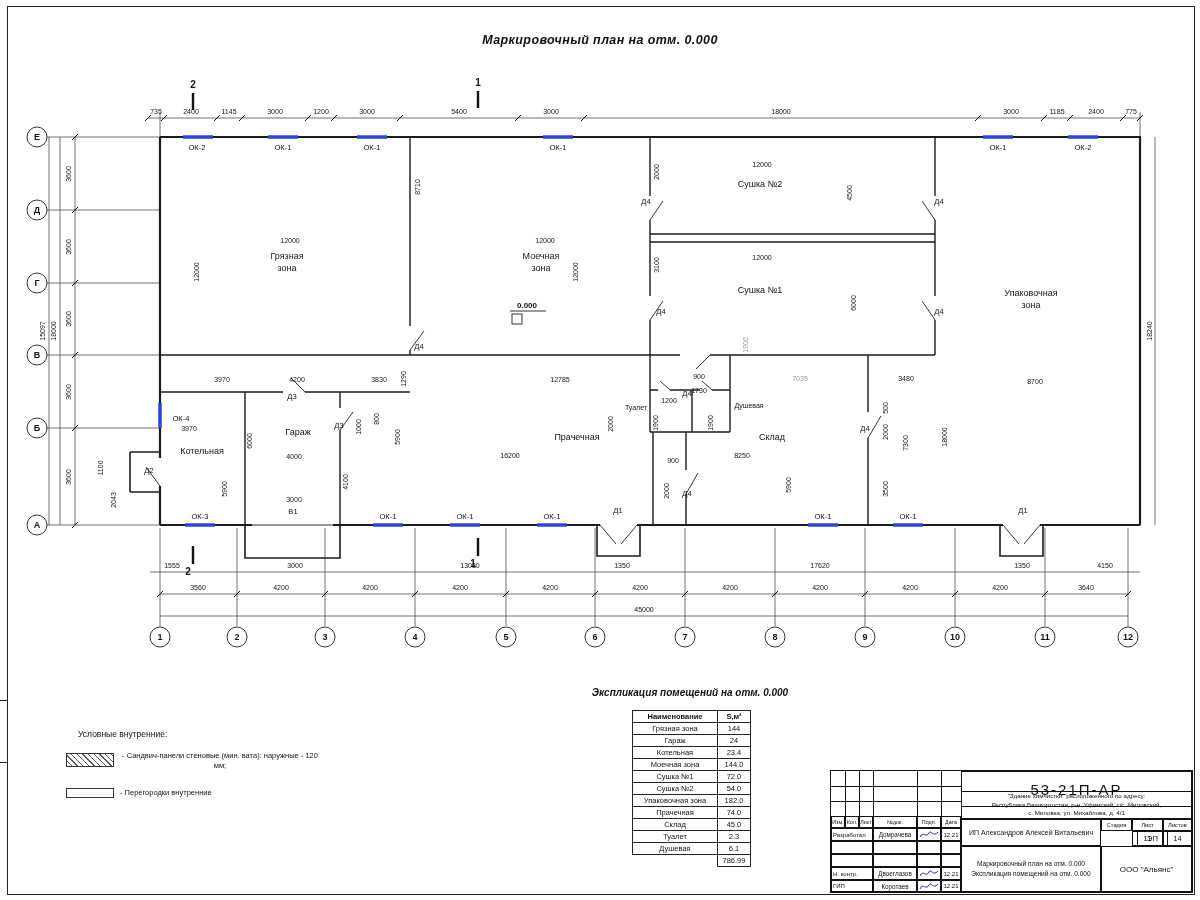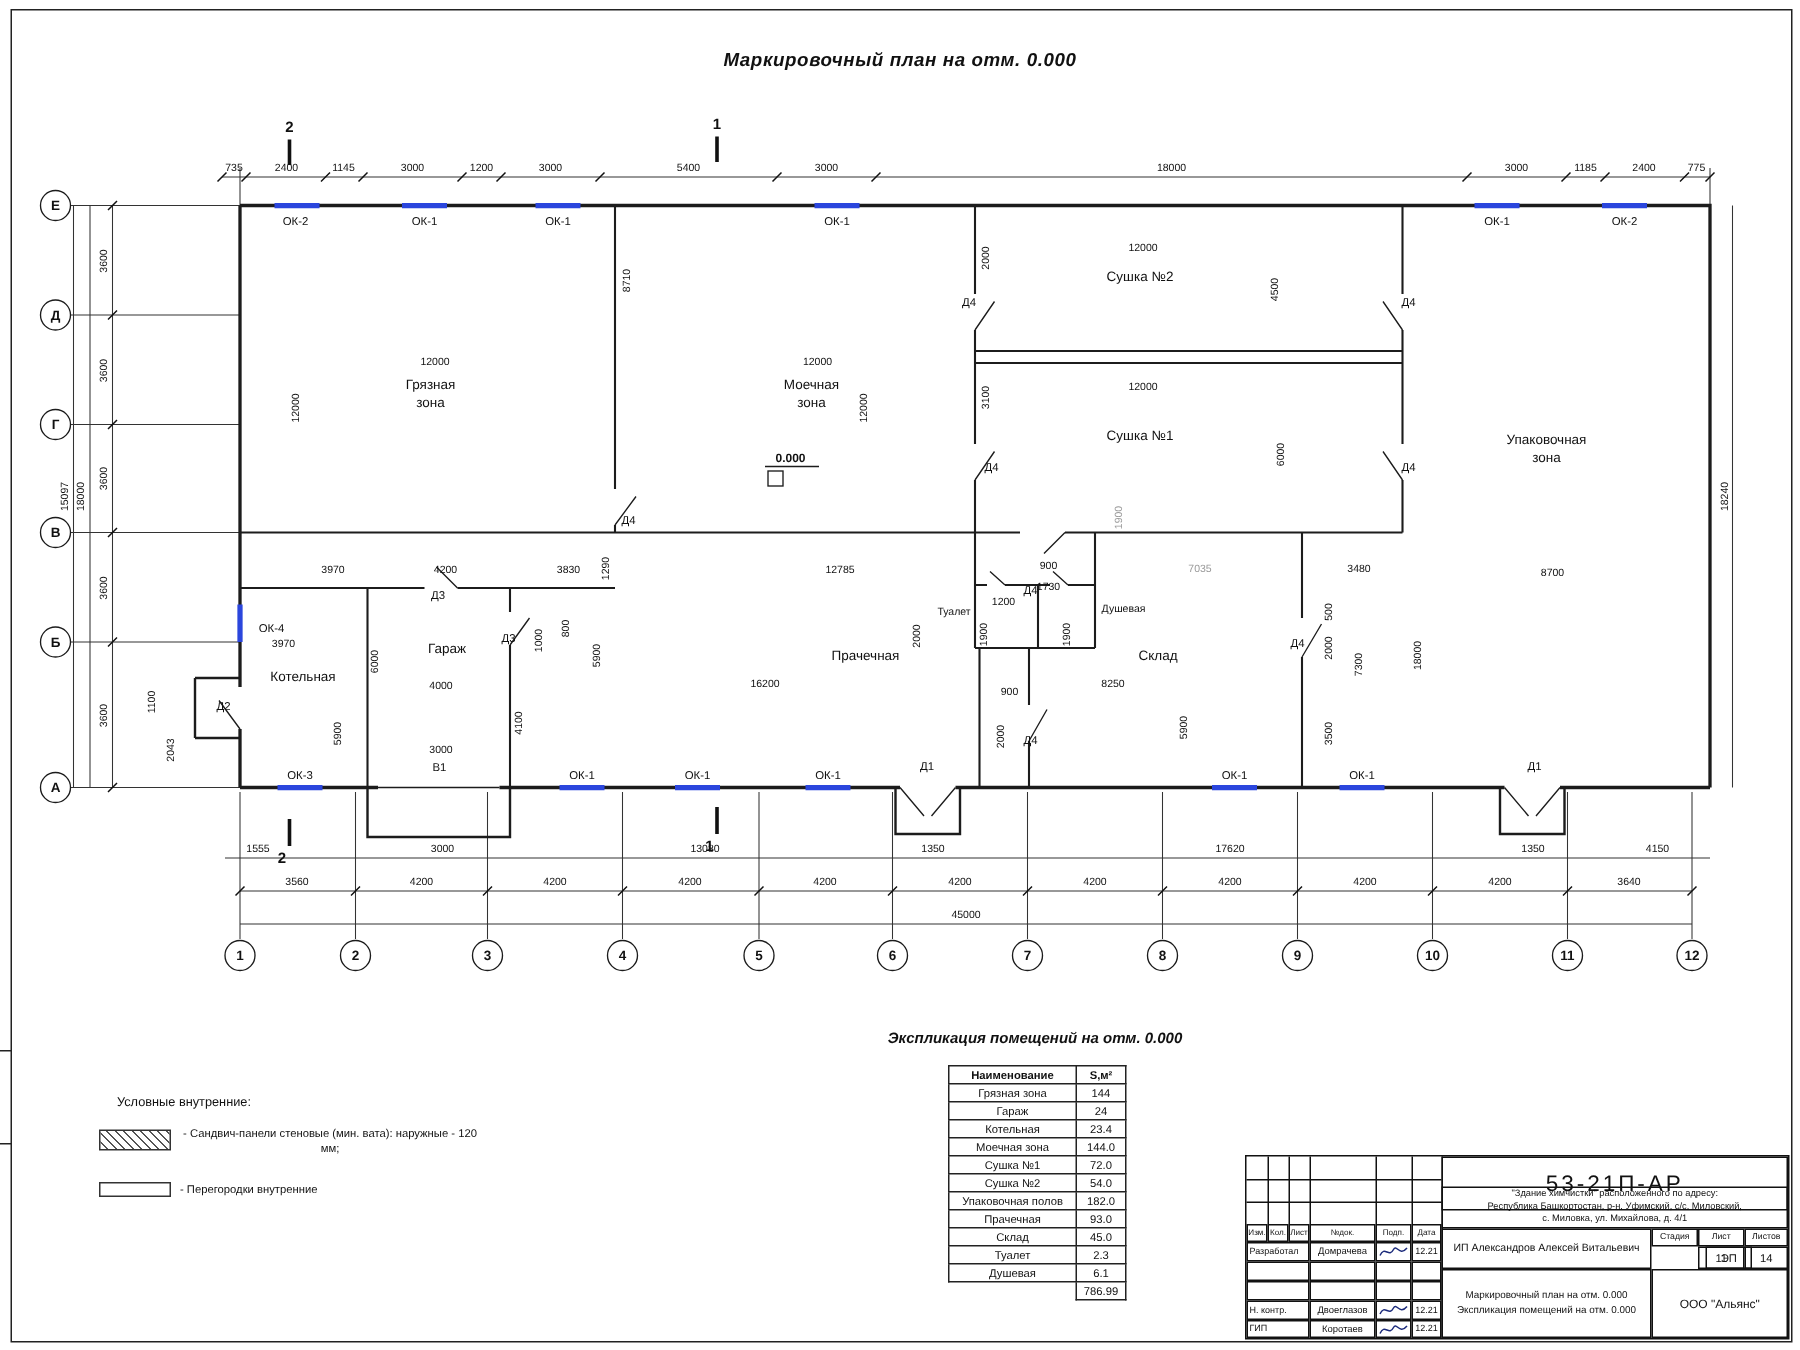--- a/index.html
+++ b/index.html
@@ -306,26 +306,26 @@
           </tr>
         <tr>
             <td class="n">Сушка №1</td>
             <td class="v">72.0</td>
           </tr>
         <tr>
             <td class="n">Сушка №2</td>
             <td class="v">54.0</td>
           </tr>
         <tr>
-            <td class="n">Упаковочная полов</td>
+            <td class="n">Упаковочная зона</td>
             <td class="v">182.0</td>
           </tr>
         <tr>
             <td class="n">Прачечная</td>
-            <td class="v">93.0</td>
+            <td class="v">74.0</td>
           </tr>
         <tr>
             <td class="n">Склад</td>
             <td class="v">45.0</td>
           </tr>
         <tr>
             <td class="n">Туалет</td>
             <td class="v">2.3</td>
           </tr>
         <tr>

